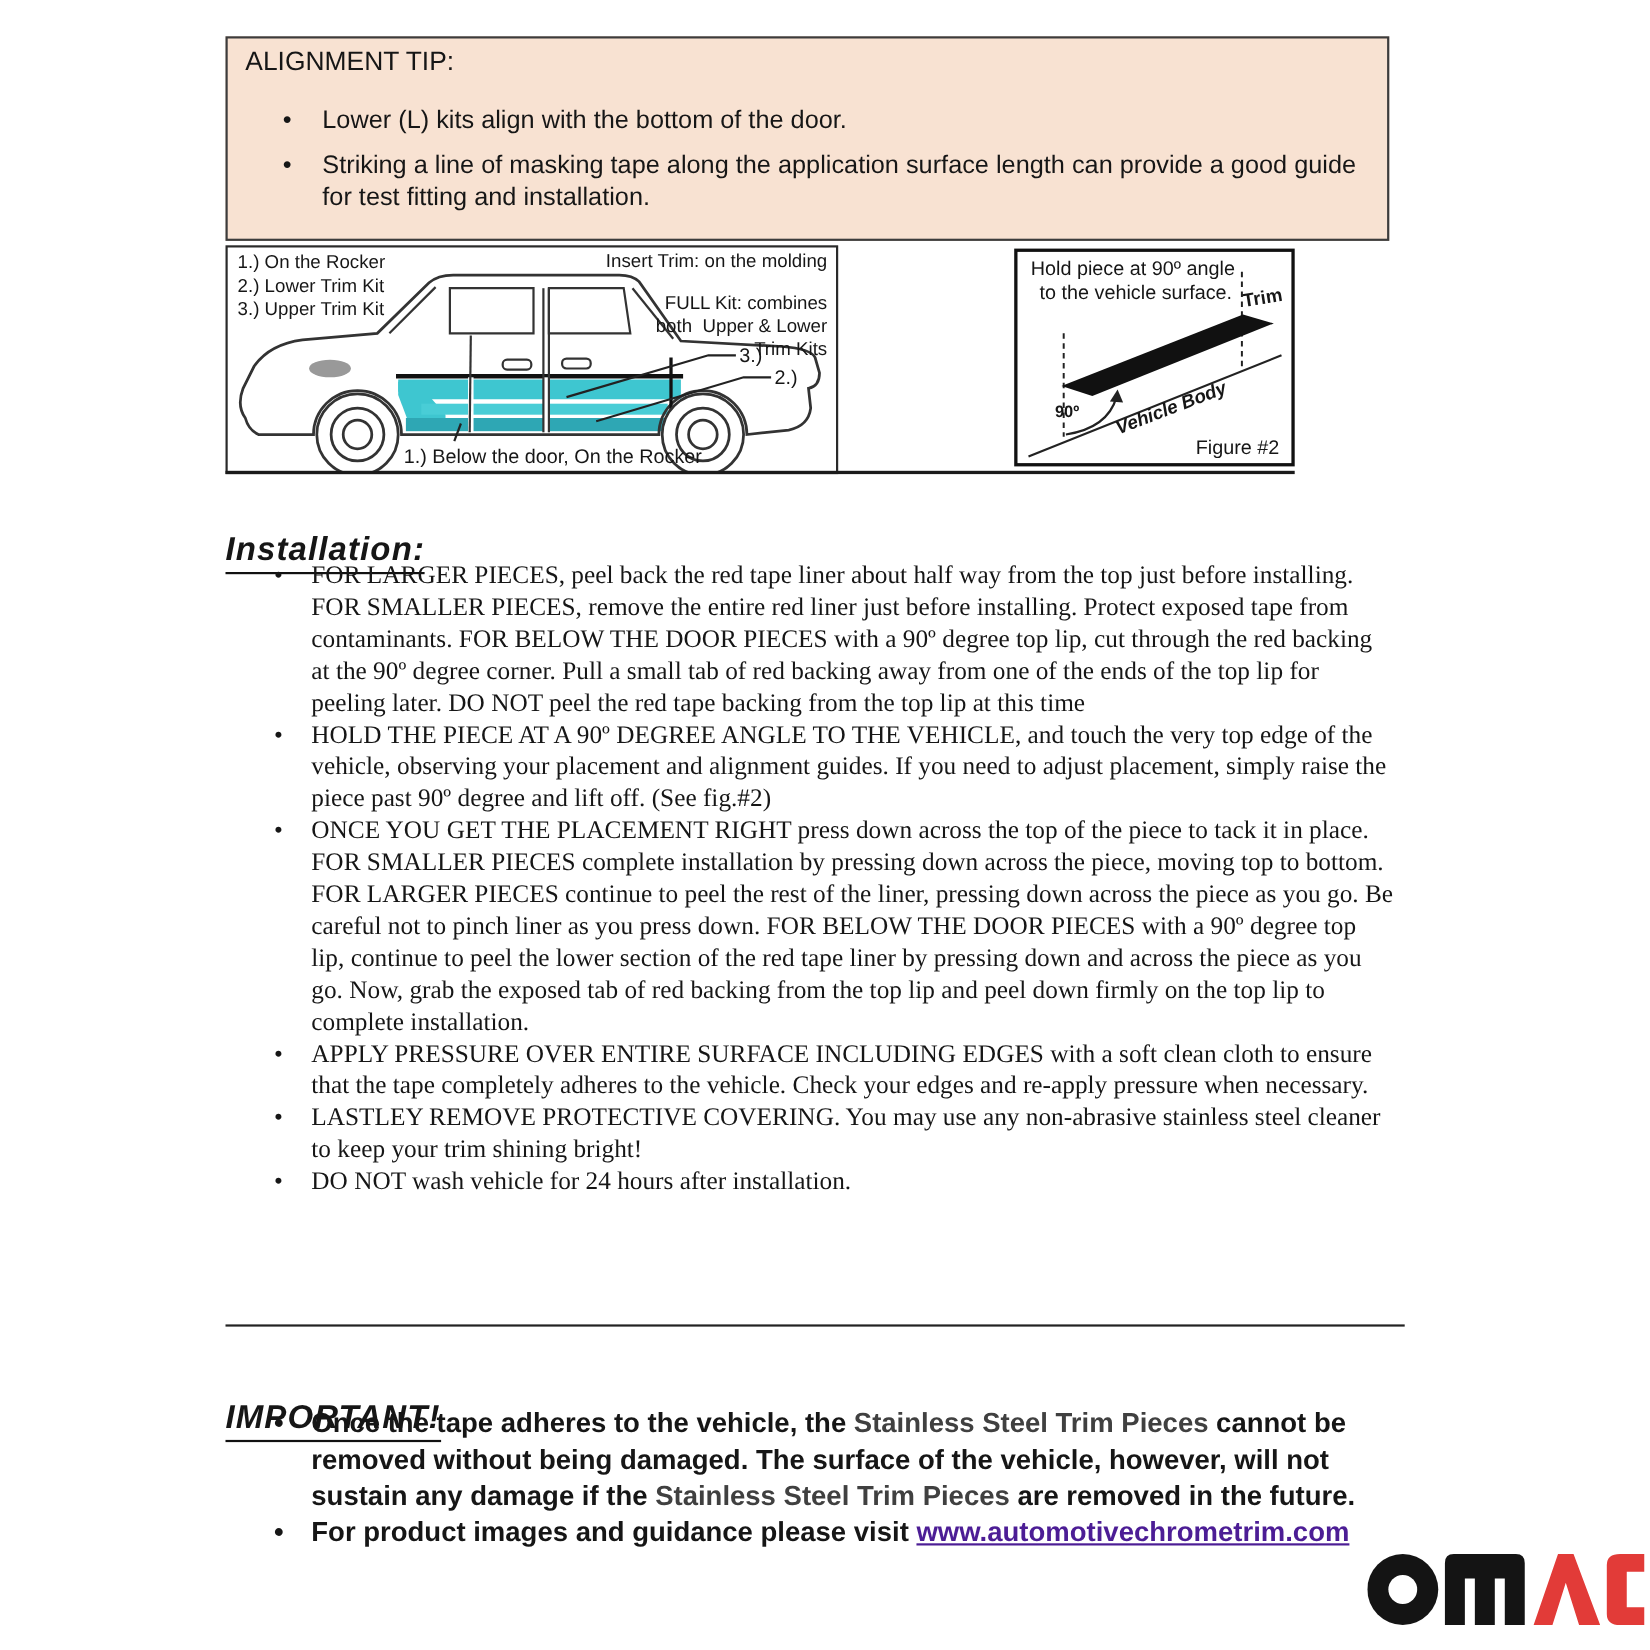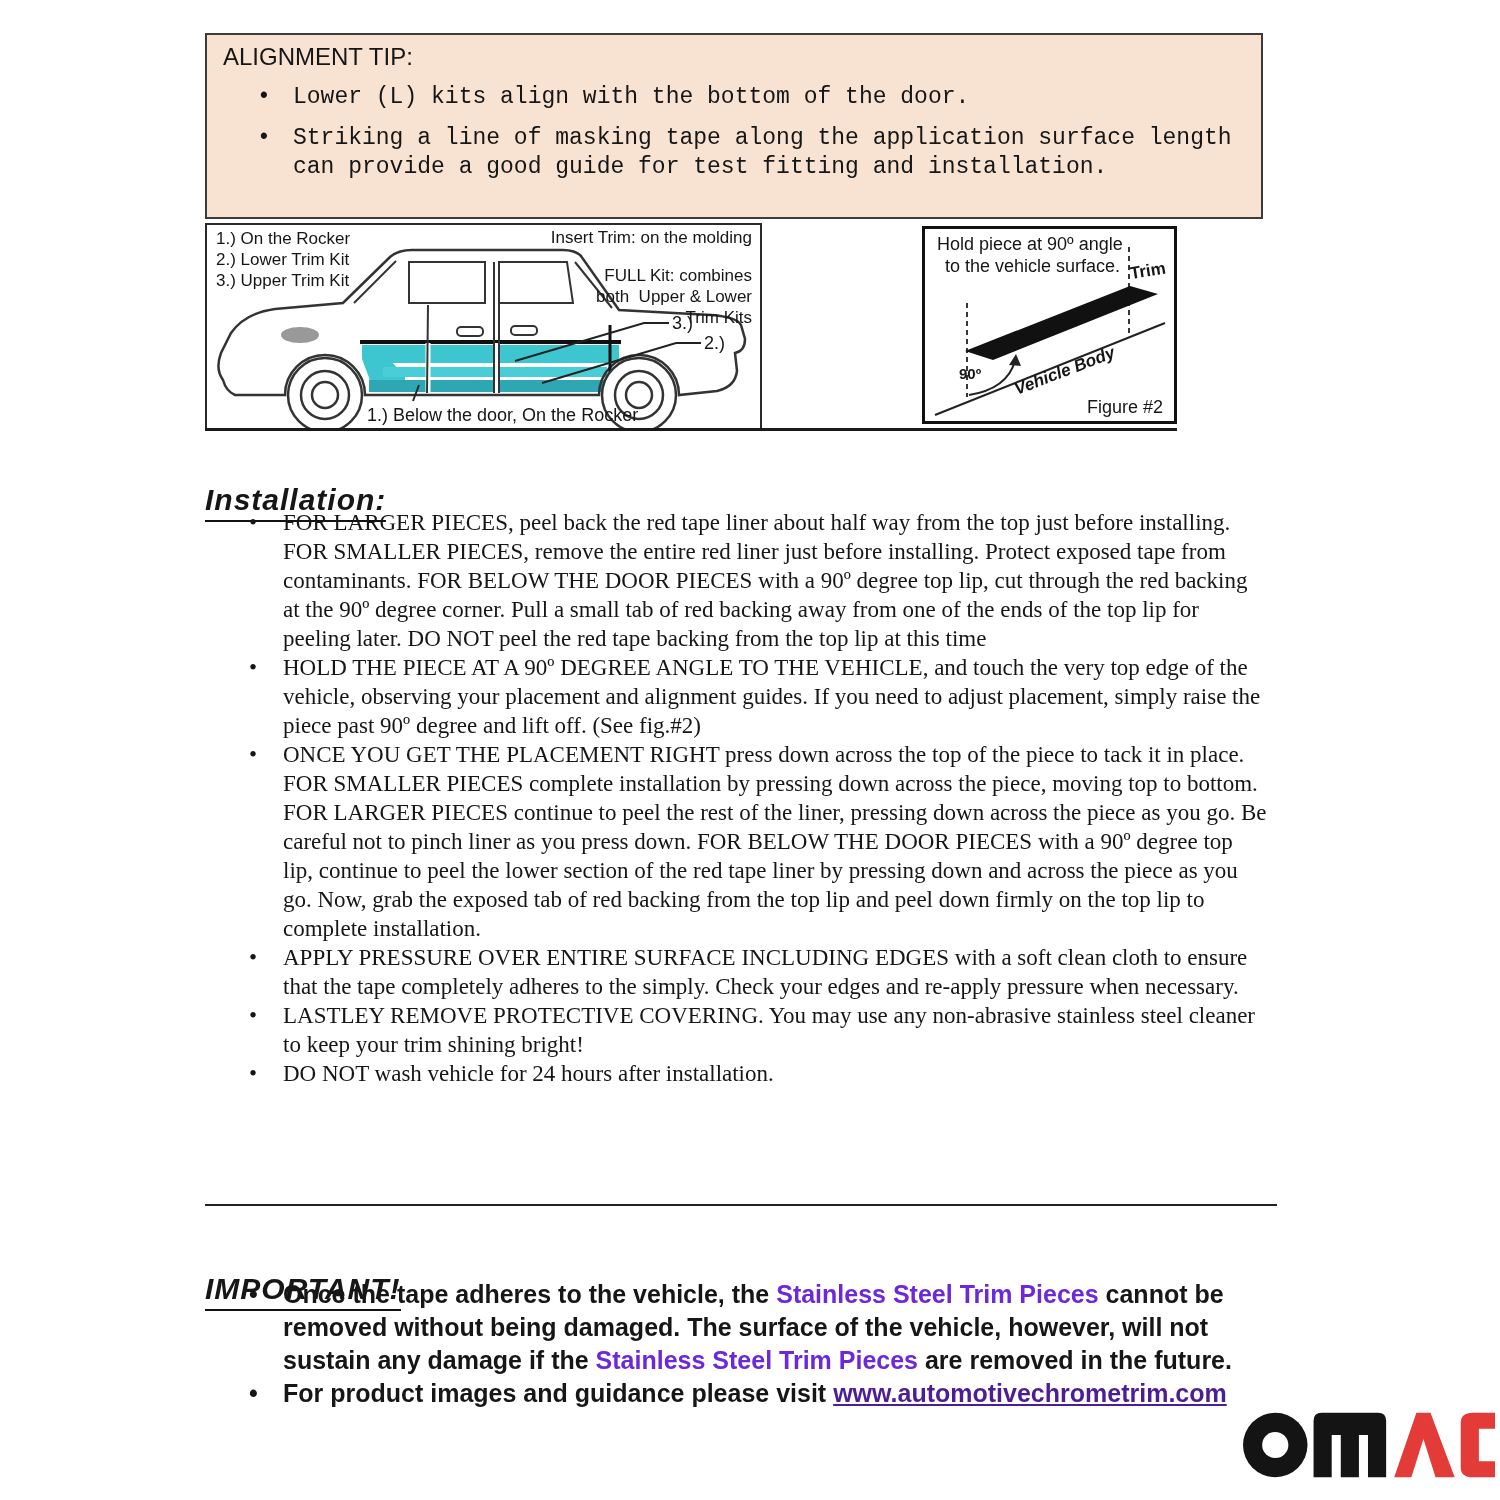--- a/index.html
+++ b/index.html
@@ -3,21 +3,21 @@
 <meta charset="utf-8">
 <style>
   html,body{margin:0;padding:0;background:#ffffff;}
   .page{position:relative;width:1500px;height:1500px;background:#ffffff;overflow:hidden;
         font-family:"Liberation Sans","DejaVu Sans",sans-serif;color:#161616;}
 
   
   .tip-box{position:absolute;left:205px;top:33px;width:1058px;height:186px;box-sizing:border-box;
            background:#F8E2D2;border:2px solid #3C3C3C;padding:7px 8px 0 16px;}
   .tip-title{font-size:24px;line-height:30px;}
-  .tip-list{list-style:none;margin:11px 0 0 0;padding:0;font-family:Liberation Mono, monospace;}
+  .tip-list{list-style:none;margin:22px 0 0 0;padding:0;}
   .tip-list li{position:relative;padding-left:70px;font-size:23px;line-height:29px;margin-bottom:12px;}
   .tip-list li::before{content:"•";position:absolute;left:34px;top:0;font-size:23px;}
 
   
   .figures-row{position:absolute;left:205px;top:223px;width:972px;height:208px;}
   .figures-underline{position:absolute;left:0;top:205px;width:972px;height:3px;background:#1a1a1a;}
   .car-box{position:absolute;left:0;top:0;width:557px;height:208px;box-sizing:border-box;
            border:2px solid #2a2a2a;background:#fff;}
   .car-box .lbl{position:absolute;font-size:17px;line-height:21px;}
   .car-legend{left:9px;top:3px;}
@@ -44,21 +44,21 @@
   .install-list li::before{content:"•";position:absolute;left:44px;top:0;font-size:23px;}
 
   
   .divider{position:absolute;left:205px;top:1204px;width:1072px;height:0;border-top:2px solid #222;}
 
   
   .important-list{position:absolute;left:205px;top:1278px;width:1080px;list-style:none;margin:0;padding:0;
                   font-weight:bold;}
   .important-list li{position:relative;padding-left:78px;font-size:25px;line-height:33px;}
   .important-list li::before{content:"•";position:absolute;left:44px;top:0;font-size:25px;}
-  .red-text{color:#6d28d9;}
+  .red-text{color:#404040;}
   .site-link{color:#4c1d95;text-decoration:underline;font-weight:bold;}
 
   
   .logo{position:absolute;left:1243px;top:1408px;width:252px;height:74px;}
 </style>
 </head>
 <body>
 
 <div class="page">
 
@@ -150,21 +150,21 @@
     </div>
 
     <div class="figures-underline"></div>
   </div>
 
   <h2 class="sec-heading installation-heading"><span>Installation:</span></h2>
   <ul class="install-list">
     <li>FOR LARGER PIECES, peel back the red tape liner about half way from the top just before installing. FOR SMALLER PIECES, remove the entire red liner just before installing. Protect exposed tape from contaminants. FOR BELOW THE DOOR PIECES with a 90º degree top lip, cut through the red backing at the 90º degree corner. Pull a small tab of red backing away from one of the ends of the top lip for peeling later. DO NOT peel the red tape backing from the top lip at this time</li>
     <li>HOLD THE PIECE AT A 90º DEGREE ANGLE TO THE VEHICLE, and touch the very top edge of the vehicle, observing your placement and alignment guides. If you need to adjust placement, simply raise the piece past 90º degree and lift off. (See fig.#2)</li>
     <li>ONCE YOU GET THE PLACEMENT RIGHT press down across the top of the piece to tack it in place.  FOR SMALLER PIECES complete installation by pressing down across the piece, moving top to bottom. FOR LARGER PIECES continue to peel the rest of the liner, pressing down across the piece as you go. Be careful not to pinch liner as you press down. FOR BELOW THE DOOR PIECES with a 90º degree top lip, continue to peel the lower section of the red tape liner by pressing down and across the piece as you go. Now, grab the exposed tab of red backing from the top lip and peel down firmly on the top lip to complete installation.</li>
-    <li>APPLY PRESSURE OVER ENTIRE SURFACE INCLUDING EDGES with a soft clean cloth to ensure that the tape completely adheres to the simply. Check your edges and re-apply pressure when necessary.</li>
+    <li>APPLY PRESSURE OVER ENTIRE SURFACE INCLUDING EDGES with a soft clean cloth to ensure that the tape completely adheres to the vehicle. Check your edges and re-apply pressure when necessary.</li>
     <li>LASTLEY REMOVE PROTECTIVE COVERING. You may use any non-abrasive stainless steel cleaner to keep your trim shining bright!</li>
     <li>DO NOT wash vehicle for 24 hours after installation.</li>
   </ul>
 
   <div class="divider"></div>
 
   <h2 class="sec-heading important-heading"><span>IMPORTANT!</span></h2>
   <ul class="important-list">
     <li><span>Once the tape adheres to the vehicle, the </span><span class="red-text">Stainless Steel Trim Pieces</span><span> cannot be removed without being damaged. The surface of the vehicle, however, will not sustain any damage if the </span><span class="red-text">Stainless Steel Trim Pieces</span><span> are removed in the future.</span></li>
     <li><span>For product images and guidance please visit </span><a href="#" class="site-link">www.automotivechrometrim.com</a></li>

